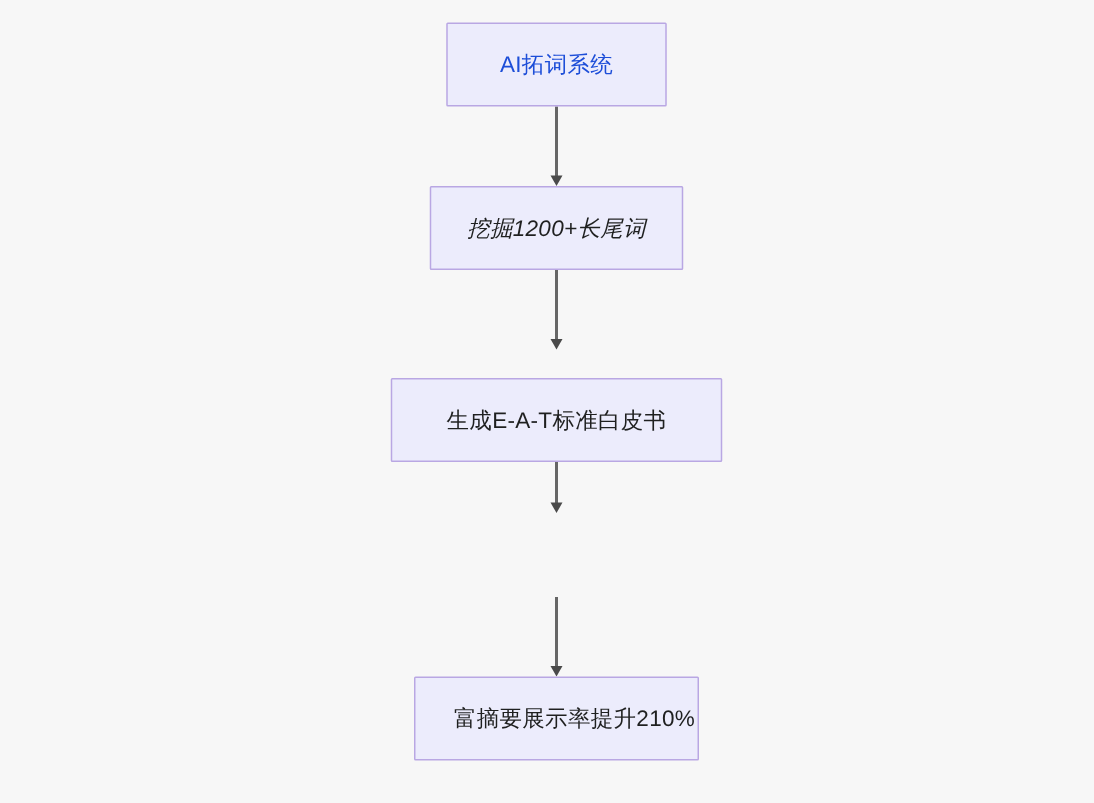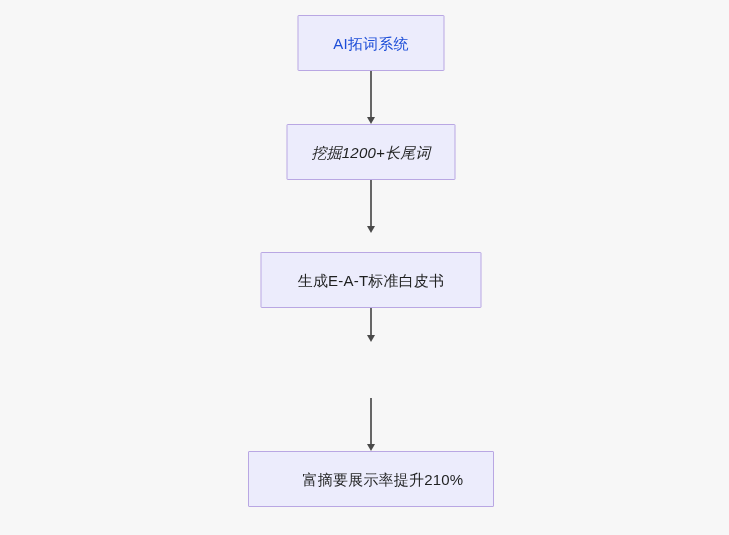--- a/index.html
+++ b/index.html
@@ -78,16 +78,16 @@
     </div>
     <div class="flow-node" style="left: 371px; top: 15px; width: 147px; height: 56px; background: rgb(236, 236, 252); border-color: rgb(185, 167, 227);">
       <span class="flow-node-label" style="color: #1d4ed8;">AI拓词系统</span>
     </div>
     <div class="flow-node" style="left: 371px; top: 124px; width: 169px; height: 56px; background: rgb(236, 236, 252); border-color: rgb(185, 167, 227); font-style: italic;">
       <span class="flow-node-label" style="color: rgb(31, 32, 32);">挖掘1200+长尾词</span>
     </div>
     <div class="flow-node" style="left: 371px; top: 233px; width: 221px; height: 56px; background: rgb(236, 236, 252); border-color: rgb(185, 167, 227); margin-top: 19px;">
       <span class="flow-node-label" style="color: rgb(31, 32, 32);">生成E-A-T标准白皮书</span>
     </div>
-    <div class="flow-node" style="left: 371px; top: 451px; width: 246px; height: 56px; background: rgb(236, 236, 252); border-color: rgb(185, 167, 227); padding-left: 24px;">
+    <div class="flow-node" style="left: 371px; top: 451px; width: 190px; height: 56px; background: rgb(236, 236, 252); border-color: rgb(185, 167, 227); padding-left: 24px;">
       <span class="flow-node-label" style="color: rgb(31, 32, 32);">富摘要展示率提升210%</span>
     </div>
   </div>
 
 </body></html>

